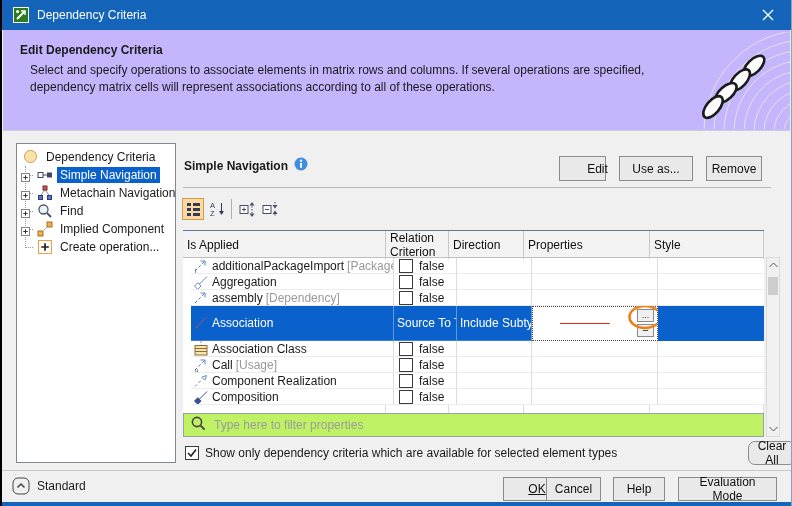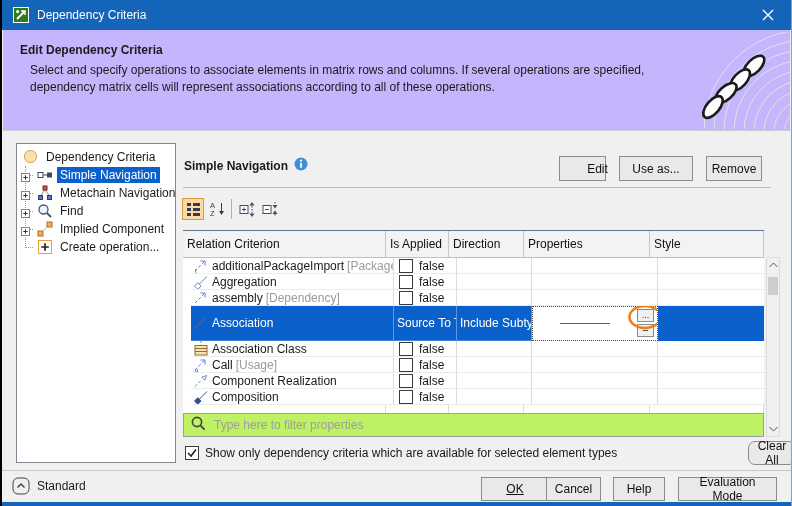--- a/index.html
+++ b/index.html
@@ -239,22 +239,22 @@
         <rect x="1" y="4.5" width="8" height="8" fill="#fff" stroke="#444b66"></rect>
         <path d="M3 8.5 h4" stroke="#444b66"></path>
         <path d="M13 7.5 l2.5-3.5 h-5 Z" fill="#444b66"></path>
         <path d="M13 9.5 l2.5 3.5 h-5 Z" fill="#444b66"></path>
         <path d="M13 1 v3 M13 13 v3" stroke="#444b66" stroke-dasharray="1.5,1.5"></path>
       </svg>
   </div>
 
   <div class="abs table">
     <div class="tcols thead" id="thead">
+        <div class="hcell">Is Applied</div>
         <div class="hcell">Relation Criterion</div>
-        <div class="hcell">Is Applied</div>
         <div class="hcell">Direction</div>
         <div class="hcell">Properties</div>
         <div class="hcell">Style</div>
       </div>
     <div id="tbody">
         <div class="tcols trow">
           <div class="cell c-name">
             <span class="ricon"><svg width="16" height="16" viewBox="0 0 16 16">
                 <path d="M2 13 L12 3" stroke="#5b7fd4" stroke-dasharray="3,2" fill="none"></path>
                 <path d="M7.5 3 H12 V7.5" stroke="#5b7fd4" fill="none"></path>
@@ -467,19 +467,19 @@
 
   <div class="abs bottombar">
     <span class="stdtoggle">
       <svg width="18" height="18" viewBox="0 0 18 18">
           <rect x="1" y="1" width="16" height="16" rx="5" fill="none" stroke="#444"></rect>
           <path d="M5.5 10.5 L9 7 L12.5 10.5" fill="none" stroke="#444" stroke-width="1.5"></path>
         </svg>
       <span>Standard</span>
     </span>
   </div>
-  <button class="btn" style="left:479px;top:477px;width:68px;height:24px;text-decoration:underline;">OK</button>
+  <button class="btn" style="left:501px;top:477px;width:68px;height:24px;text-decoration:underline;">OK</button>
   <button class="btn" style="left:544px;top:477px;width:55px;height:24px;">Cancel</button>
   <button class="btn" style="left:611px;top:477px;width:52px;height:24px;">Help</button>
   <button class="btn" style="left:676px;top:477px;width:99px;height:24px;">Evaluation Mode</button>
 
   <div class="abs bluestrip"></div>
 </div>
 
 </body></html>

